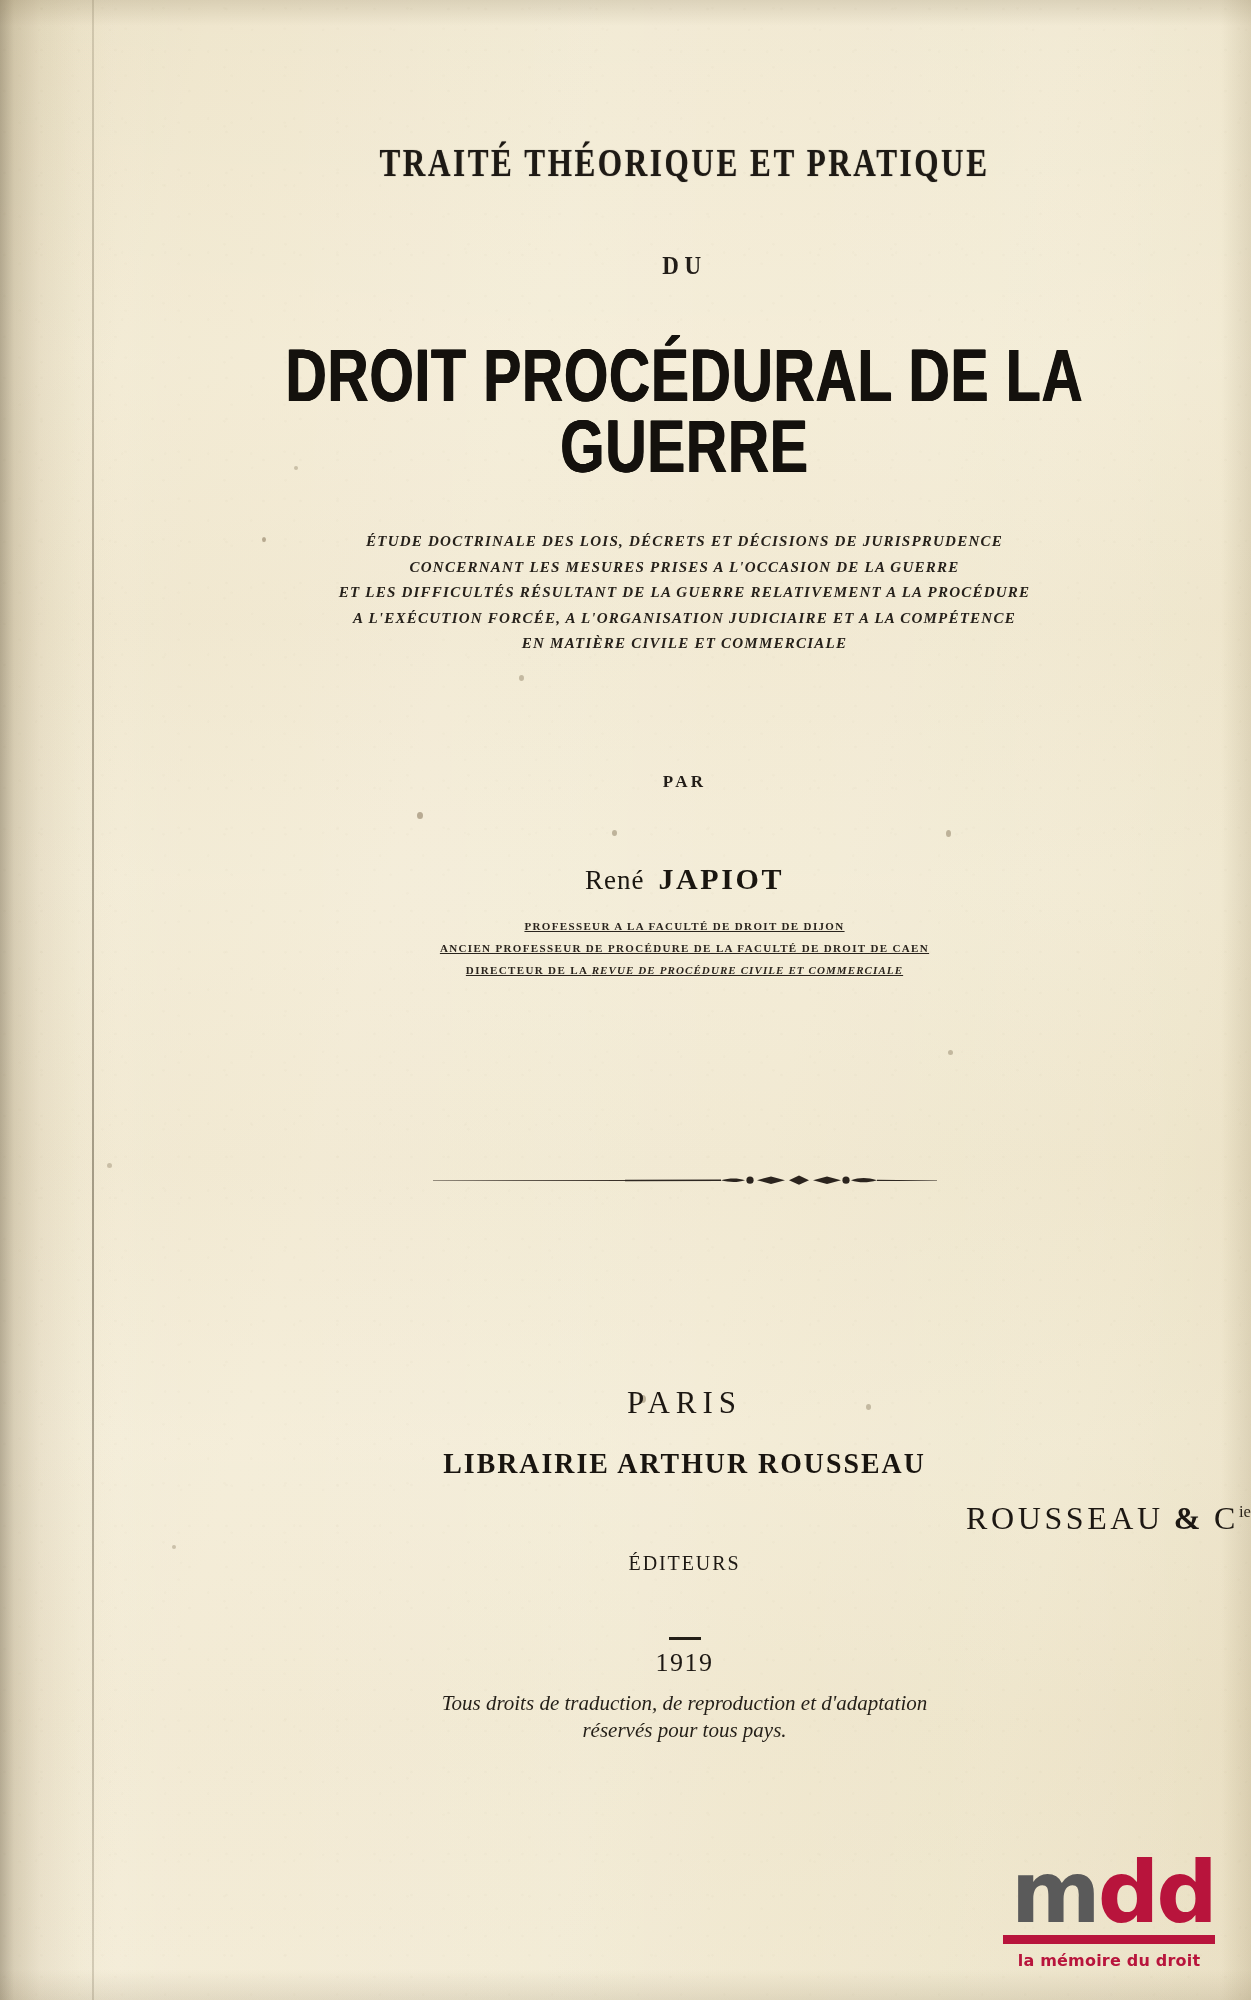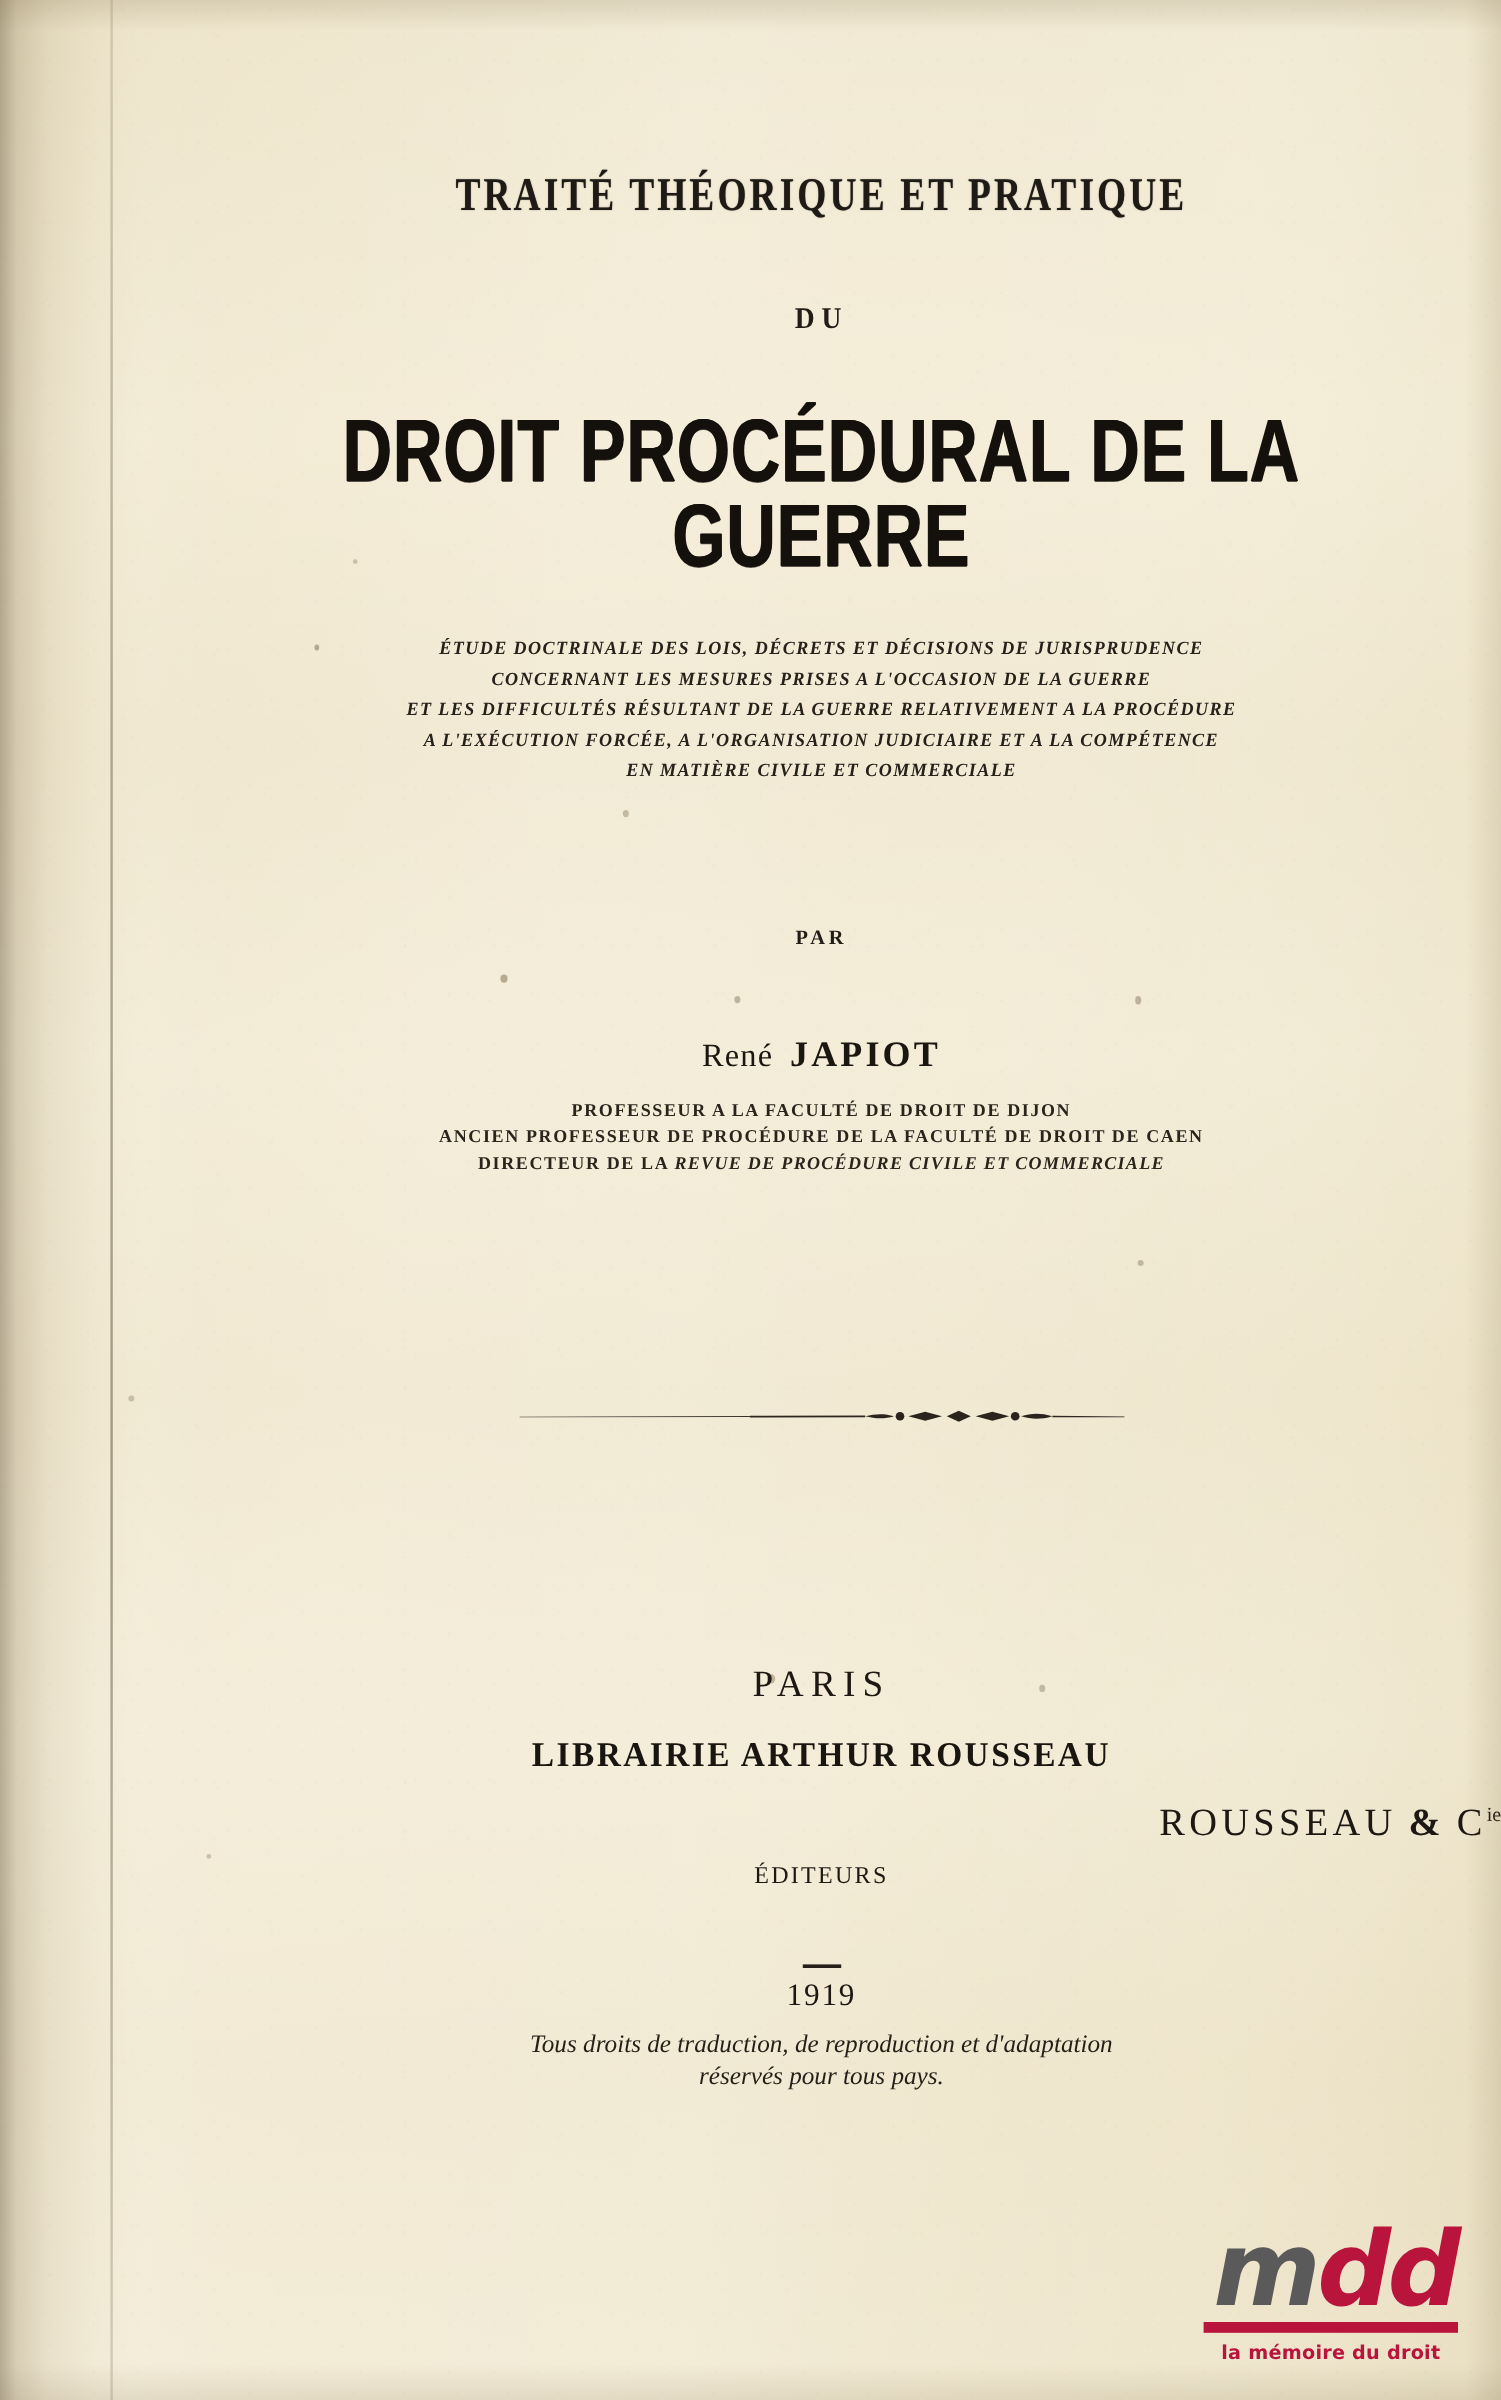--- a/index.html
+++ b/index.html
@@ -197,24 +197,25 @@
     font-size: 30px;
     letter-spacing: 2.6px;
     margin-left: 14px;
   }
 
   .t-affiliation {
     position: absolute;
     top: 915px;
     left: 0; right: 0;
     font-weight: 700;
-    font-size: 15px;
+    font-size: 11px;
     line-height: 22px;
     letter-spacing: 1.35px;
     color: #2a241d;
+    text-decoration: underline;
   }
   .t-affiliation div { white-space: nowrap; }
   .t-affiliation .ital {
     font-style: italic;
     letter-spacing: 1.1px;
   }
 
   
   .ornament {
     position: absolute;
@@ -327,21 +328,20 @@
   .mdd-logo .mark {
     font-family: "DejaVu Sans", "Liberation Sans", sans-serif;
     font-weight: 700;
     font-size: 86px;
     line-height: 0.94;
     letter-spacing: -3px;
     color: #b8143c;
     display: block;
     text-align: left;
     padding-left: 8px;
-    font-style: italic;
   }
   .mdd-logo .mark .mm { color: #5a5a5a; }
   .mdd-logo .bar {
     display: block;
     width: 100%;
     height: 9px;
     background: #b8143c;
     margin: 2px 0 7px 0;
   }
   .mdd-logo .tag {

